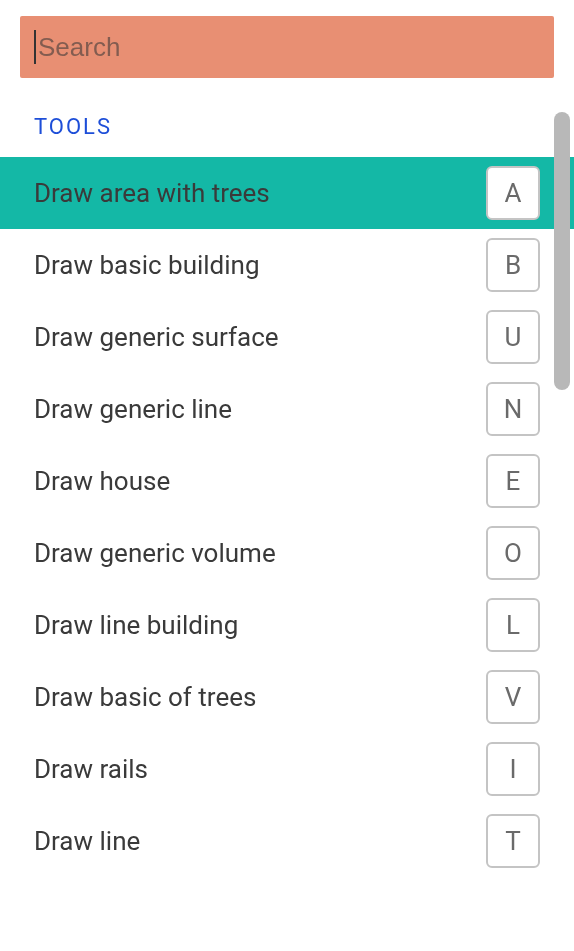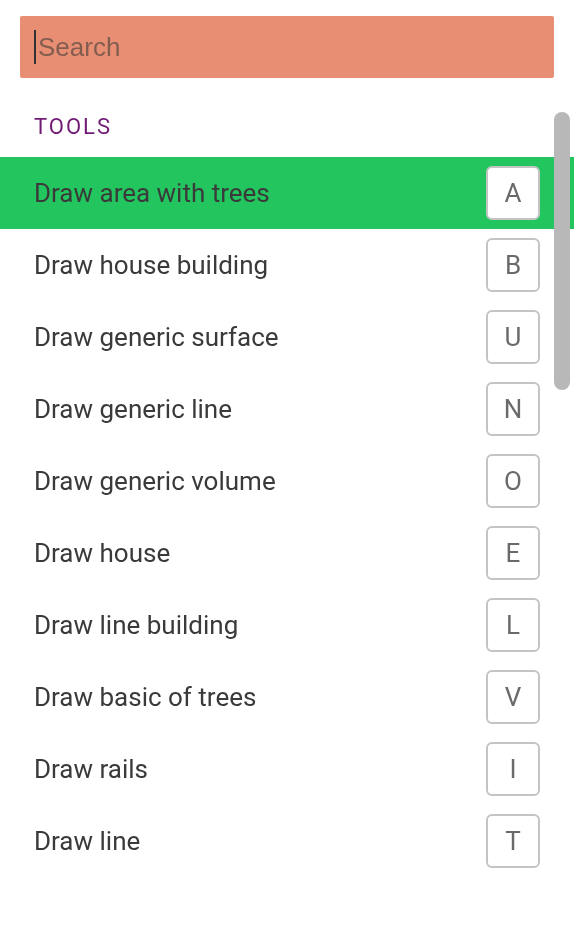--- a/index.html
+++ b/index.html
@@ -46,35 +46,35 @@
       display: inline-block;
       width: 2px;
       height: 34px;
       background: #333;
       margin-right: 2px;
     }
     .section-header {
       padding: 8px 34px 18px 34px;
       font-size: 22px;
       letter-spacing: 2px;
-      color: #701a75;
+      color: #1d4ed8;
       font-weight: 400;
     }
     .tool-list {
       width: 100%;
     }
     .tool-item {
       display: flex;
       align-items: center;
       justify-content: space-between;
       padding: 12px 34px 12px 34px;
       height: 72px;
     }
     .tool-item.selected {
-      background: #22c55e;
+      background: #14b8a6;
     }
     .tool-label {
       font-size: 26px;
       color: #3a3a3a;
       font-weight: 400;
     }
     .shortcut-key {
       width: 54px;
       height: 54px;
       border: 2px solid #c4c4c4;
@@ -118,43 +118,43 @@
   <div class="section-header">TOOLS</div>
 
   <div class="tool-list">
 
     <div class="tool-item selected">
       <span class="tool-label">Draw area with trees</span>
       <span class="shortcut-key">A</span>
     </div>
 
     <div class="tool-item">
-      <span class="tool-label">Draw house building</span>
+      <span class="tool-label">Draw basic building</span>
       <span class="shortcut-key">B</span>
     </div>
 
 
     <div class="tool-item">
       <span class="tool-label">Draw generic surface</span>
       <span class="shortcut-key">U</span>
     </div>
 
     <div class="tool-item">
       <span class="tool-label">Draw generic line</span>
       <span class="shortcut-key">N</span>
     </div>
 
     <div class="tool-item">
-      <span class="tool-label">Draw generic volume</span>
-      <span class="shortcut-key">O</span>
+      <span class="tool-label">Draw house</span>
+      <span class="shortcut-key">E</span>
     </div>
 
     <div class="tool-item">
-      <span class="tool-label">Draw house</span>
-      <span class="shortcut-key">E</span>
+      <span class="tool-label">Draw generic volume</span>
+      <span class="shortcut-key">O</span>
     </div>
 
     <div class="tool-item">
       <span class="tool-label">Draw line building</span>
       <span class="shortcut-key">L</span>
     </div>
 
     <div class="tool-item">
       <span class="tool-label">Draw basic of trees</span>
       <span class="shortcut-key">V</span>

